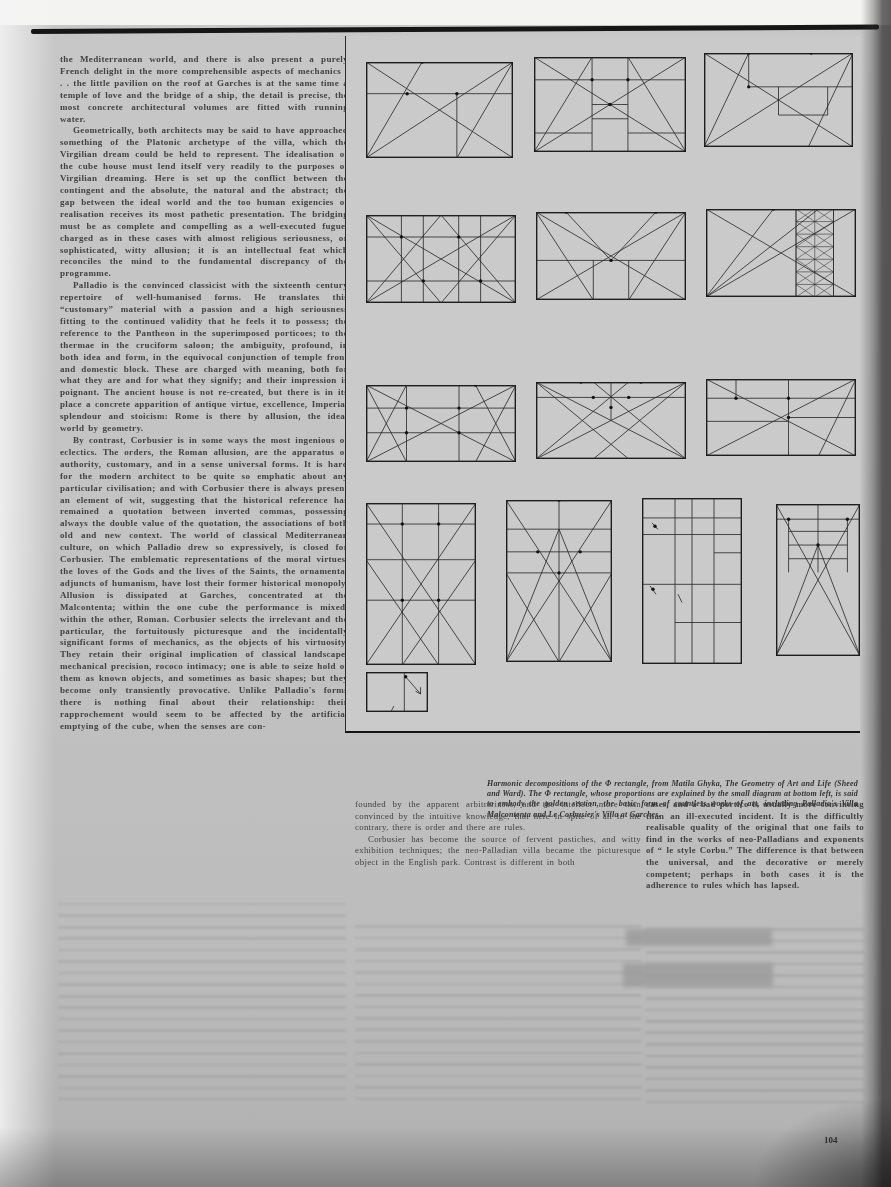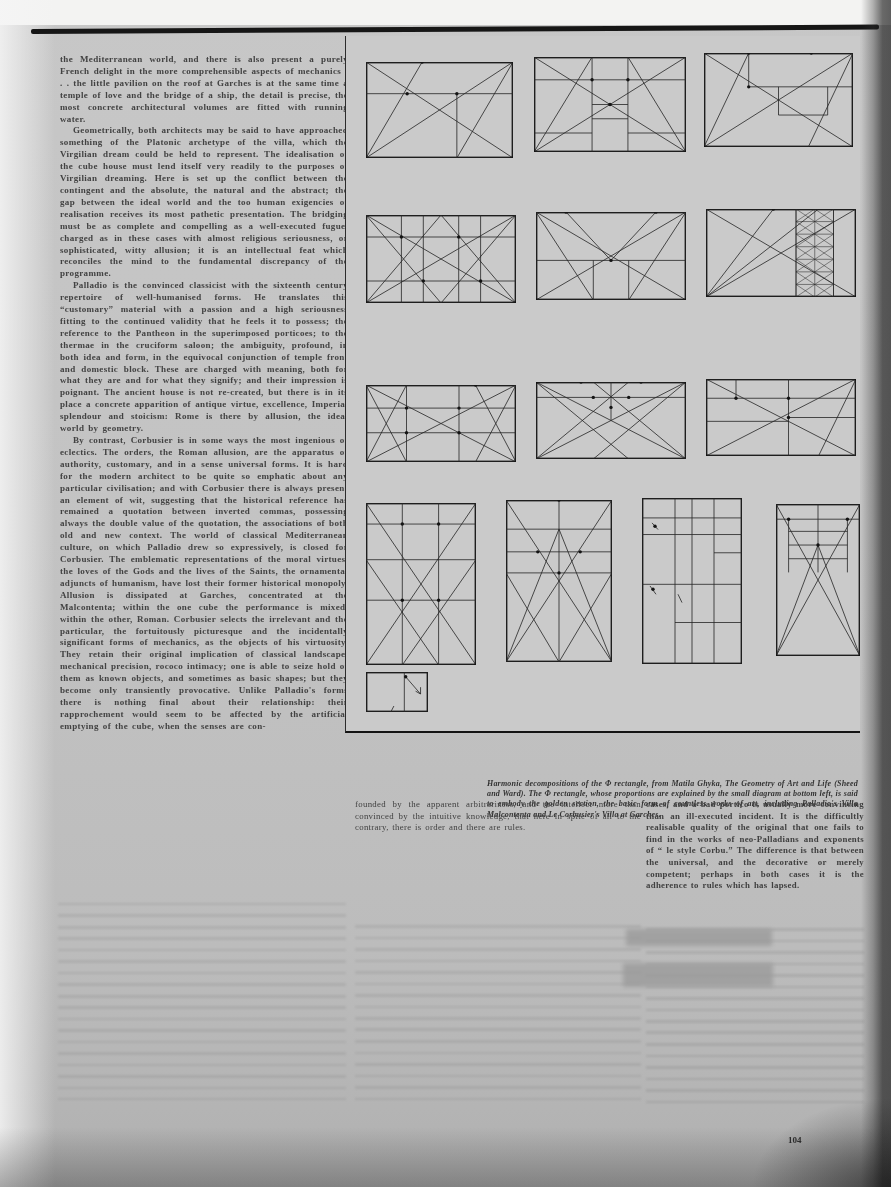--- a/index.html
+++ b/index.html
@@ -38,21 +38,21 @@
 
   #figure-caption{position:absolute;left:487px;top:743px;width:371px;
         font-size:8px;line-height:10.2px;font-style:italic;font-weight:bold;
         color:#333;text-align:justify;filter:blur(.3px);letter-spacing:.2px;margin-top:36px;}
 
   
   .ghost{position:absolute;filter:blur(1.1px);opacity:.55;
         background:repeating-linear-gradient(180deg,rgba(110,110,110,.30) 0 2.5px,rgba(110,110,110,0) 2.5px 11.5px);}
   .ghost-strip{position:absolute;background:#9b9b9b;filter:blur(2px);opacity:.8;}
 
-  #page-number{position:absolute;left:788px;top:1135px;font-size:9px;font-weight:bold;
+  #page-number{position:absolute;left:824px;top:1135px;font-size:9px;font-weight:bold;
         color:#2c2c2c;filter:blur(.4px);}
 </style>
 </head>
 <body>
 
 <div id="page">
 
   <div class="top-white"></div>
   <div class="left-light"></div>
 
@@ -366,20 +366,21 @@
           <line x1="24.8" y1="40" x2="27.900000000000002" y2="34" stroke="#262626" stroke-width="0.9" stroke-opacity="0.9"></line>
           <circle cx="39.68" cy="4.8" r="1.7" fill="#141414"></circle>
         </svg>
       </div>
   </div>
 
   <div id="figure-caption">Harmonic decompositions of the Φ rectangle, from Matila Ghyka, The Geometry of Art and Life (Sheed and Ward). The Φ rectangle, whose proportions are explained by the small diagram at bottom left, is said to embody the golden section, the basic form of countless works of art, including Palladio's Villa Malcontenta and Le Corbusier's Villa at Garches.</div>
 
   <div id="bottom-col-a" class="col">
     <p>founded by the apparent arbitrariness, and the intellect more than convinced by the intuitive knowledge, that here in spite of all to the contrary, there is order and there are rules.</p>
+    <p class="ind">Corbusier has become the source of fervent pastiches, and witty exhibition techniques; the neo-Palladian villa became the picturesque object in the English park.  Contrast is different in both</p>
   </div>
   <div id="bottom-col-b" class="col">
     <p>cases, and a bad portico is usually more convincing than an ill-executed incident.  It is the difficultly realisable quality of the original that one fails to find in the works of neo-Palladians and exponents of “ le style Corbu.”  The difference is that between the universal, and the decorative or merely competent; perhaps in both cases it is the adherence to rules which has lapsed.</p>
   </div>
 
   <div class="ghost" style="left:58px;top:903px;width:288px;height:197px;"></div>
   <div class="ghost" style="left:355px;top:925px;width:286px;height:180px;"></div>
   <div class="ghost" style="left:646px;top:928px;width:218px;height:180px;opacity:.65;"></div>
   <div class="ghost-strip" style="left:626px;top:929px;width:146px;height:17px;"></div>
   <div class="ghost-strip" style="left:623px;top:963px;width:150px;height:24px;"></div>

